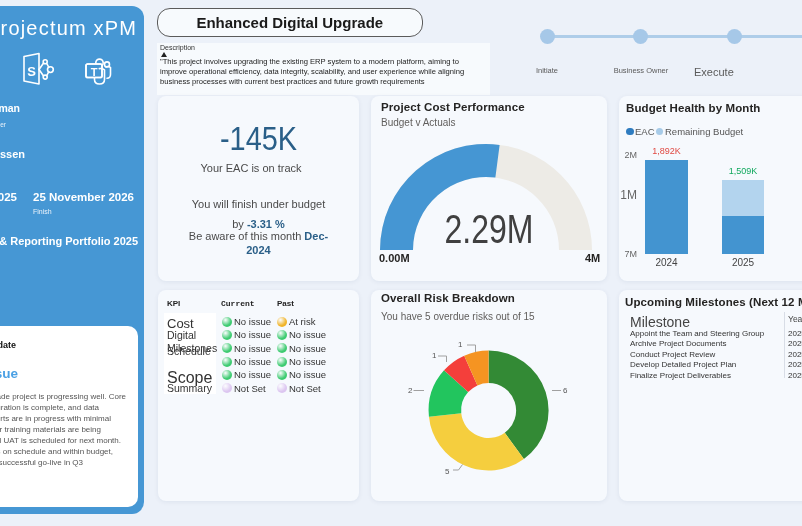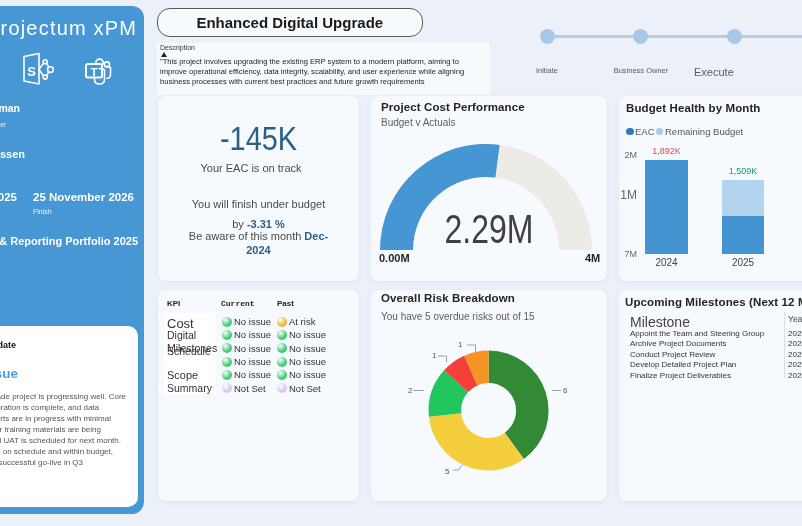--- a/index.html
+++ b/index.html
@@ -164,21 +164,21 @@
 <div class="abs" style="left:167px;top:342.20px;font-size:10.5px;color:#333;">Milestones</div>
 <div class="abs" style="left:222px;top:343.20px;width:10px;height:10px;border-radius:50%;background:radial-gradient(circle at 35% 30%, #ffffffaa, #3ecb71 60%);"></div>
 <div class="abs" style="left:234px;top:342.70px;font-size:9.5px;color:#333;">No issue</div>
 <div class="abs" style="left:277px;top:343.20px;width:10px;height:10px;border-radius:50%;background:radial-gradient(circle at 35% 30%, #ffffffaa, #3ecb71 60%);"></div>
 <div class="abs" style="left:289px;top:342.70px;font-size:9.5px;color:#333;">No issue</div>
 <div class="abs" style="left:167px;top:345px;font-size:10.5px;color:#333;">Schedule</div>
 <div class="abs" style="left:222px;top:356.50px;width:10px;height:10px;border-radius:50%;background:radial-gradient(circle at 35% 30%, #ffffffaa, #3ecb71 60%);"></div>
 <div class="abs" style="left:234px;top:356.00px;font-size:9.5px;color:#333;">No issue</div>
 <div class="abs" style="left:277px;top:356.50px;width:10px;height:10px;border-radius:50%;background:radial-gradient(circle at 35% 30%, #ffffffaa, #3ecb71 60%);"></div>
 <div class="abs" style="left:289px;top:356.00px;font-size:9.5px;color:#333;">No issue</div>
-<div class="abs" style="left:167px;top:368.80px;font-size:11px;color:#333;">Scope</div>
+<div class="abs" style="left:167px;top:368.80px;font-size:16px;color:#333;">Scope</div>
 <div class="abs" style="left:222px;top:369.80px;width:10px;height:10px;border-radius:50%;background:radial-gradient(circle at 35% 30%, #ffffffaa, #3ecb71 60%);"></div>
 <div class="abs" style="left:234px;top:369.30px;font-size:9.5px;color:#333;">No issue</div>
 <div class="abs" style="left:277px;top:369.80px;width:10px;height:10px;border-radius:50%;background:radial-gradient(circle at 35% 30%, #ffffffaa, #3ecb71 60%);"></div>
 <div class="abs" style="left:289px;top:369.30px;font-size:9.5px;color:#333;">No issue</div>
 <div class="abs" style="left:167px;top:382.10px;font-size:10.5px;color:#333;">Summary</div>
 <div class="abs" style="left:222px;top:383.10px;width:10px;height:10px;border-radius:50%;background:radial-gradient(circle at 35% 30%, #ffffffaa, #dcc6f0 60%);"></div>
 <div class="abs" style="left:234px;top:382.60px;font-size:9.5px;color:#333;">Not Set</div>
 <div class="abs" style="left:277px;top:383.10px;width:10px;height:10px;border-radius:50%;background:radial-gradient(circle at 35% 30%, #ffffffaa, #dcc6f0 60%);"></div>
 <div class="abs" style="left:289px;top:382.60px;font-size:9.5px;color:#333;">Not Set</div>
 

